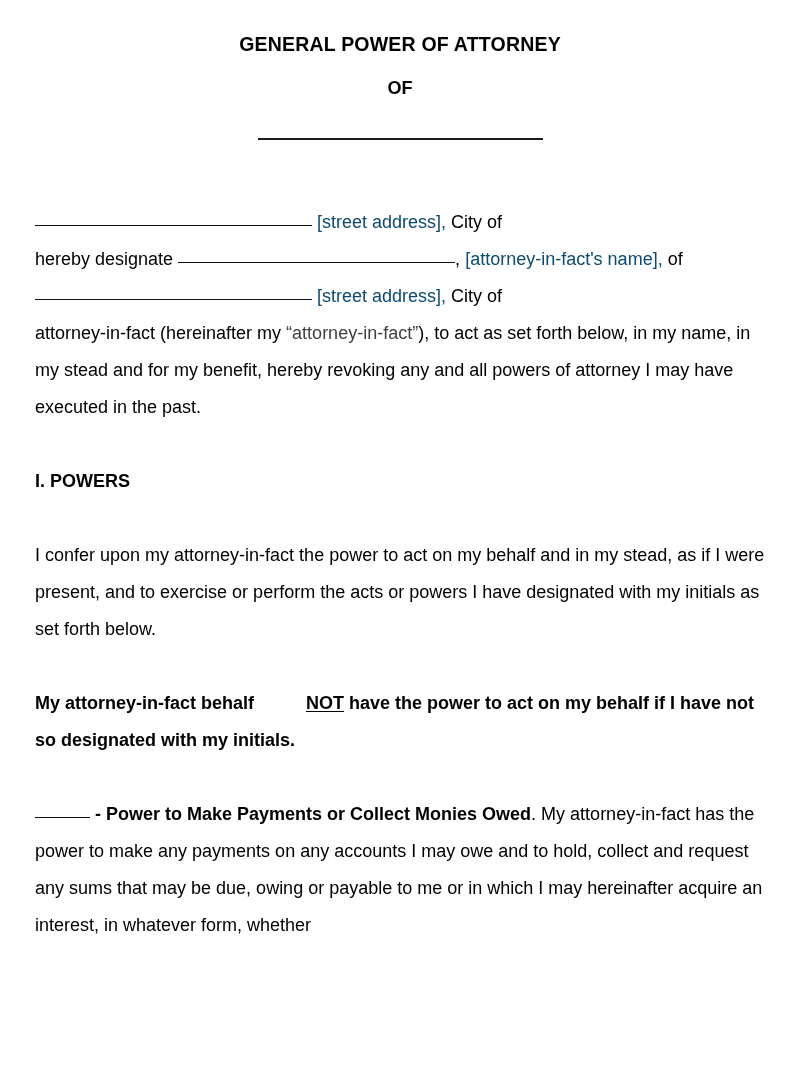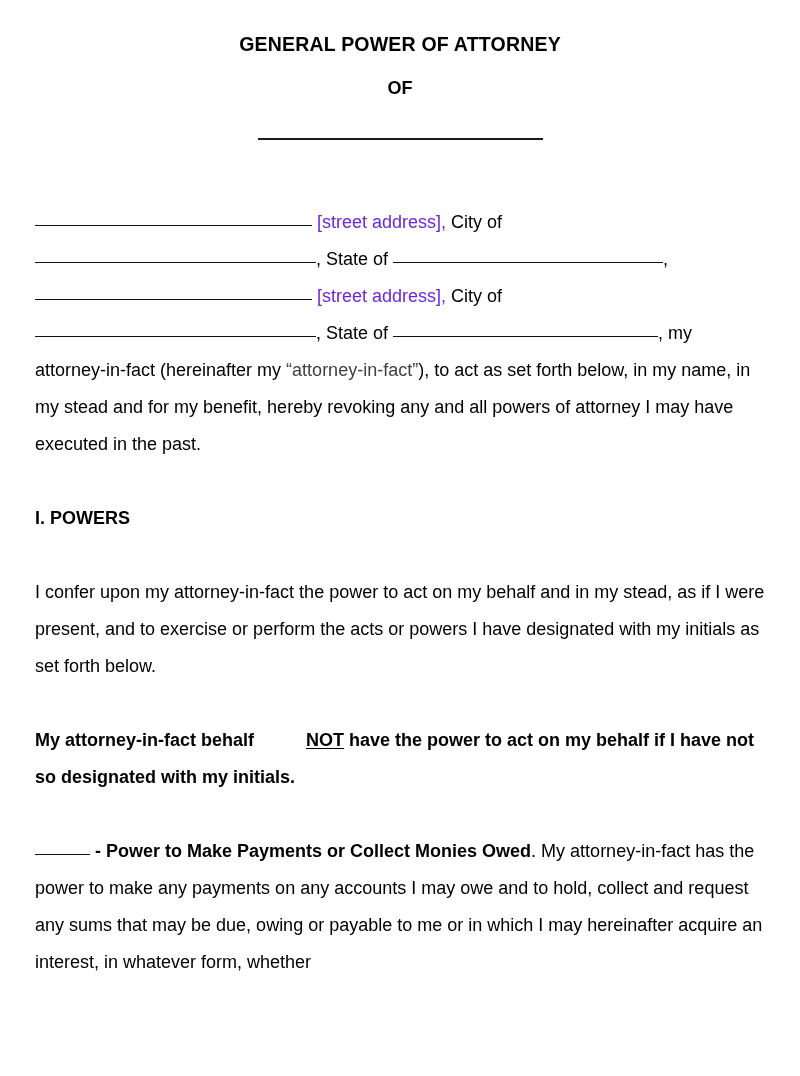--- a/index.html
+++ b/index.html
@@ -82,21 +82,21 @@
   .blank-name   { width: 262px; }
   .blank-addr1  { width: 277px; }
   .blank-state1 { width: 281px; }
   .blank-state1b{ width: 270px; }
   .blank-desig  { width: 277px; }
   .blank-addr2  { width: 277px; }
   .blank-state2 { width: 281px; }
   .blank-state2b{ width: 265px; }
   .blank-init   { width: 55px; }
 
-  .red  { color: #6d28d9; }
+  .red  { color: #0c4a6e; }
   .blue { color: #404040; }
   .u    { text-decoration: underline; text-underline-offset: 2px; margin-left: 47px; }
   .b    { font-weight: bold; }
 
   .section-heading {
     font-size: 18px;
     font-weight: bold;
     line-height: 37px;
     margin: 0;
     padding-top: 37px;
@@ -120,33 +120,30 @@
   </div>
 
   <div class="body-block">
 
 
     <div class="line">
       <span class="blank blank-addr1"></span>
       <span class="red">[street address],</span><span> City of</span>
     </div>
 
+
     <div class="line">
-      <span class="blank blank-state1"></span><span>, State of </span><span class="blank blank-state1b"></span><span>,</span>
+      <span>hereby designate </span><span class="blank blank-desig"></span><span>, </span><span class="red">[attorney-in-fact's name],</span><span> of</span>
     </div>
-
 
     <div class="line">
       <span class="blank blank-addr2"></span>
       <span class="red">[street address],</span><span> City of</span>
     </div>
 
-    <div class="line">
-      <span class="blank blank-state2"></span><span>, State of </span><span class="blank blank-state2b"></span><span>, my</span>
-    </div>
 
     <div class="para">
       <span>attorney-in-fact (hereinafter my </span><span class="blue">“attorney-in-fact”</span><span>), to act as set forth below, in my name, in my stead and for my benefit, hereby revoking any and all powers of attorney I may have executed in the past.</span>
     </div>
 
     <div class="section-heading">I. POWERS</div>
 
     <div class="para para-gap">I confer upon my attorney-in-fact the power to act on my behalf and in my stead, as if I were present, and to exercise or perform the acts or powers I have designated with my initials as set forth below.</div>
 
     <div class="para para-gap bold-para">

